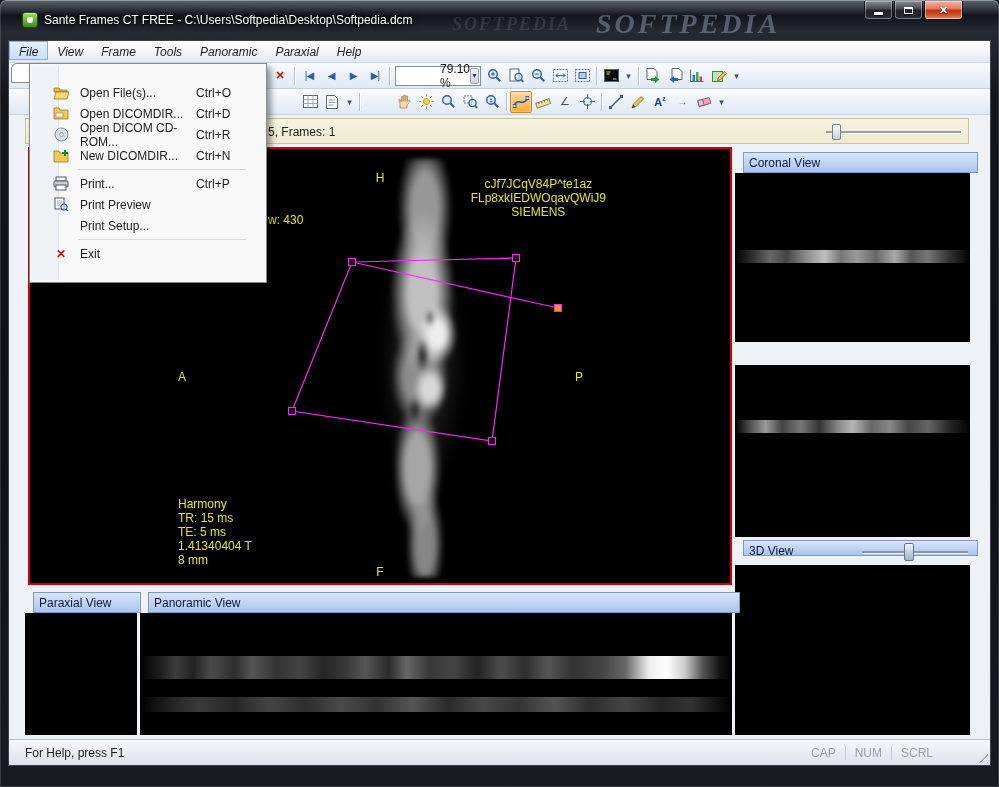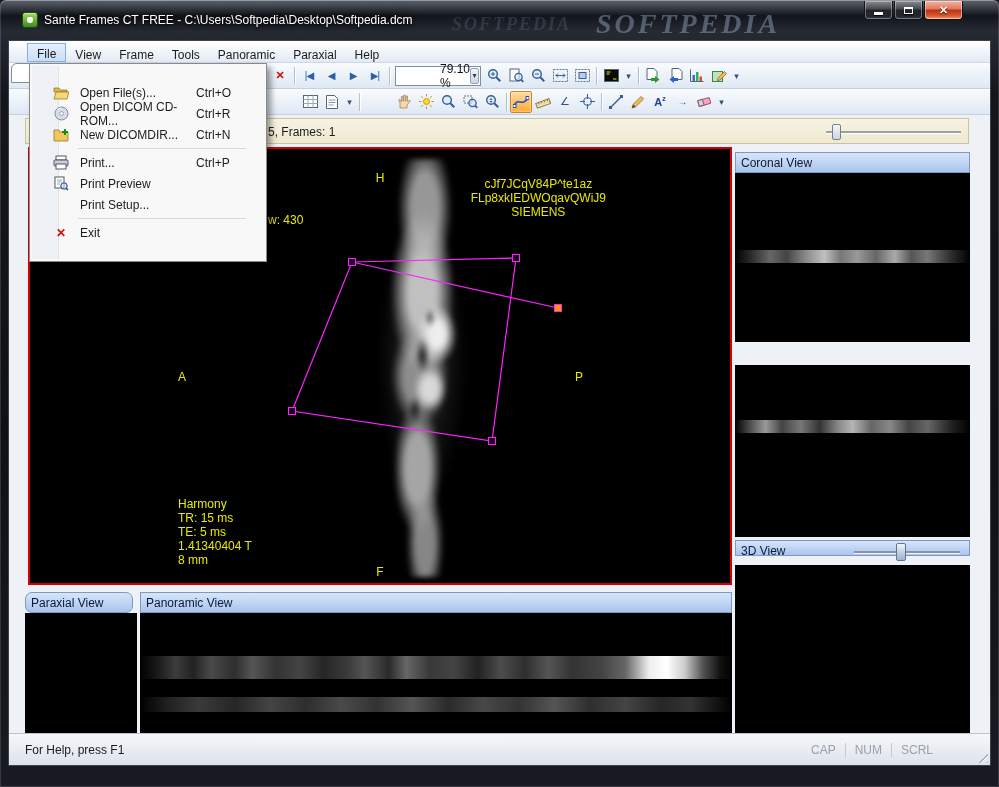--- a/index.html
+++ b/index.html
@@ -36,22 +36,22 @@
     box-shadow:inset 0 0 0 1px rgba(255,255,255,.45); }
   .glyph-min { width:9px; height:3px; background:#fff; margin-top:7px; box-shadow:0 1px 1px #000; }
   .glyph-max { width:9px; height:7px; border:1px solid #fff; border-top:2px solid #fff; box-shadow:0 1px 1px #000; }
   .glyph-close { color:#fff; font-weight:bold; font-size:11px; text-shadow:0 1px 1px #300; }
 
   
   .client { position:absolute; left:9px; top:41px; width:981px; height:724px;
     background:#eef1f5; box-shadow:0 0 0 1px #3c414c; }
 
   
-  .menubar { position:absolute; left:0; top:0; right:0; height:22px; display:flex; align-items:flex-end;
-    padding-left:18px; background:linear-gradient(#ffffff,#e3eaf4); border-bottom:1px solid #cfd7e3; }
+  .menubar { position:absolute; left:0; top:0; right:0; height:22px; display:flex; align-items:flex-start;
+    background:linear-gradient(#ffffff,#e3eaf4); border-bottom:1px solid #cfd7e3;font-style:italic; }
   .mb-item { padding:4px 9px 0 9px; color:#1c1c1c; }
   .mb-item.active { background:linear-gradient(#e4effd,#c8dffa); border:1px solid #88aee0; padding-top:3px; }
 
   
   .toolbar { position:absolute; left:0; right:0; height:26px; display:flex; align-items:center;
     background:linear-gradient(#f9fbfe,#dfe8f3); border-bottom:1px solid #c6d1df; }
   .tb1 { top:22px; } .tb2 { top:48px; }
   .sp { flex:none; } .sp240{width:260px;} .sp290{width:290px;} .sp30{width:30px;}
   .tbtn { flex:none; width:22px; height:22px; display:flex; align-items:center; justify-content:center;
     border:1px solid transparent; border-radius:2px; color:#34507e; }
@@ -76,21 +76,21 @@
   .infobar { position:absolute; left:16px; top:77px; width:944px; height:26px;
     background:linear-gradient(#f7f3e2,#eee9d0); border:1px solid #c9c3a2; display:flex; align-items:center; }
   .info-text { position:absolute; left:242px; top:6px; color:#1c1c1c; }
   .islider { position:absolute; left:800px; top:12px; width:135px; height:2px;
     background:#9aa0a8; box-shadow:0 1px 0 #fff; }
   .ithumb { position:absolute; left:6px; top:-7px; width:9px; height:16px; border-radius:2px;
     background:linear-gradient(#f6f8fa,#ccd4dd); border:1px solid #76828f; }
 
   
   .phead { position:absolute; height:21px; line-height:20px; padding-left:5px; color:#0a1a3a;
-    background:linear-gradient(#d7e5fa,#aac4ec); border:1px solid #7d99c6; }
+    background:linear-gradient(#d7e5fa,#aac4ec); border:1px solid #7d99c6;margin-left:8px; }
   .pbody { position:absolute; background:#000; }
 
   
   .axial { position:absolute; left:19px; top:106px; width:704px; height:438px;
     border:2px solid #d40000; background:#000; z-index:1; }
   .axial-inner { position:absolute; inset:0; overflow:hidden; }
   .scan { position:absolute; left:330px; top:10px; width:125px; height:418px; filter:blur(2.5px);
     background:
       radial-gradient(10px 26px at 50% 47%, rgba(0,0,0,.92), rgba(0,0,0,0) 70%),
       radial-gradient(9px 20px at 44% 60%, rgba(0,0,0,.85), rgba(0,0,0,0) 70%),
@@ -118,21 +118,21 @@
   .g2 { background:linear-gradient(90deg,#000 0%,#555 7%,#999 13%,#444 20%,#777 28%,#333 36%,#888 44%,#b5b5b5 50%,#666 58%,#888 66%,#444 74%,#666 82%,#222 92%,#000 100%); }
   .g3 { background:linear-gradient(90deg,#000 0%,#1a1a1a 3%,#3c3c3c 6%,#222 9%,#4a4a4a 12%,#2e2e2e 16%,#555 19%,#333 23%,#444 27%,#262626 31%,#3a3a3a 35%,#555 38%,#2a2a2a 42%,#666 45%,#383838 49%,#444 53%,#222 57%,#4c4c4c 61%,#2e2e2e 65%,#555 69%,#333 73%,#444 78%,#666 82%,#eee 86%,#fff 89%,#ccc 92%,#555 95%,#111 98%,#000 100%); }
   .g4 { background:linear-gradient(90deg,#000 0%,#222 5%,#3a3a3a 10%,#262626 16%,#444 22%,#2e2e2e 28%,#4a4a4a 34%,#333 40%,#555 46%,#2a2a2a 52%,#484848 58%,#333 64%,#555 70%,#2e2e2e 76%,#444 82%,#262626 88%,#333 93%,#000 100%); }
 
   
   .slider { position:absolute; height:2px; background:#8d94a0; box-shadow:0 1px 0 rgba(255,255,255,.8); }
   .sthumb { position:absolute; top:-8px; width:10px; height:18px; border-radius:2px;
     background:linear-gradient(#f2f6fa,#bccbdd 60%,#9fb4cc); border:1px solid #5f7693; }
 
   
-  .statusbar { position:absolute; left:0; right:0; bottom:0; height:32px;
+  .statusbar { position:absolute; left:0; right:0; bottom:0; height:26px;
     background:linear-gradient(#f5f7fa,#dde3ea); border-top:1px solid #b9c2cd;
     display:flex; align-items:center;gap:31px; }
   .sb-help { padding-left:16px; color:#1c1c1c; }
   .sb-inds { margin-left:auto; margin-right:48px; display:flex; color:#9aa1ab; }
   .sb-ind { padding:0 9px; border-left:1px solid #c3cad3; }
   .grip { position:absolute; right:2px; bottom:2px; width:13px; height:13px;
     clip-path:polygon(100% 0,100% 100%,0 100%);
     background:repeating-linear-gradient(135deg,transparent 0 2px,#a7b0bc 2px 3px,#fff 3px 4px,transparent 4px 5px); }
 
   
@@ -502,21 +502,21 @@
     </div>
 
     <div class="phead" style="left:726px; top:499px; width:235px; height:16px;">
       <span>3D View</span>
       <div class="slider" style="left:118px; top:10px; width:106px;">
         <span class="sthumb" style="left:42px;"></span>
       </div>
     </div>
     <div class="pbody" style="left:726px; top:524px; width:235px; height:170px;"></div>
 
-    <div class="phead" style="left:16px; top:551px; width:108px;border-radius:7px;">
+    <div class="phead" style="left:16px; top:551px; width:108px;">
       <span>Paraxial View</span>
     </div>
     <div class="pbody" style="left:16px; top:572px; width:112px; height:122px;"></div>
 
     <div class="phead" style="left:131px; top:551px; width:592px;">
       <span>Panoramic View</span>
     </div>
     <div class="pbody" style="left:131px; top:572px; width:592px; height:122px;">
       <div class="strip g3" style="top:43px; height:23px;"></div>
       <div class="strip g4" style="top:84px; height:15px;"></div>
@@ -538,20 +538,30 @@
             <svg width="16" height="14">
               <path d="M1 2h5l1 2h7v2H1z" fill="#e8b93e" stroke="#8a6d1d" stroke-width=".7"></path>
               <path d="M1 13 3 6h13l-2 7z" fill="#f7d878" stroke="#8a6d1d" stroke-width=".7"></path>
             </svg>
           </span>
         <span class="mi-label">Open File(s)...</span>
         <span class="mi-sc">Ctrl+O</span>
       </div>
       <div class="mi">
         <span class="mi-ic">
+            <svg width="16" height="13">
+              <path d="M1 1h5l1 2h8v9H1z" fill="#f0c75a" stroke="#8a6d1d" stroke-width=".7"></path>
+              <rect x="3" y="6" width="7" height="4" fill="#fff" stroke="#8a6d1d" stroke-width=".5"></rect>
+            </svg>
+          </span>
+        <span class="mi-label">Open DICOMDIR...</span>
+        <span class="mi-sc">Ctrl+D</span>
+      </div>
+      <div class="mi">
+        <span class="mi-ic">
             <svg width="15" height="15">
               <circle cx="7.5" cy="7.5" r="6.5" fill="#d7dee8" stroke="#7d8da0"></circle>
               <circle cx="7.5" cy="7.5" r="2" fill="#f8f8fc" stroke="#99a5b2"></circle>
               <path d="M3 4a6 6 0 0 1 4-2" stroke="#fff" fill="none"></path>
             </svg>
           </span>
         <span class="mi-label">Open DICOM CD-ROM...</span>
         <span class="mi-sc">Ctrl+R</span>
       </div>
       <div class="mi">

